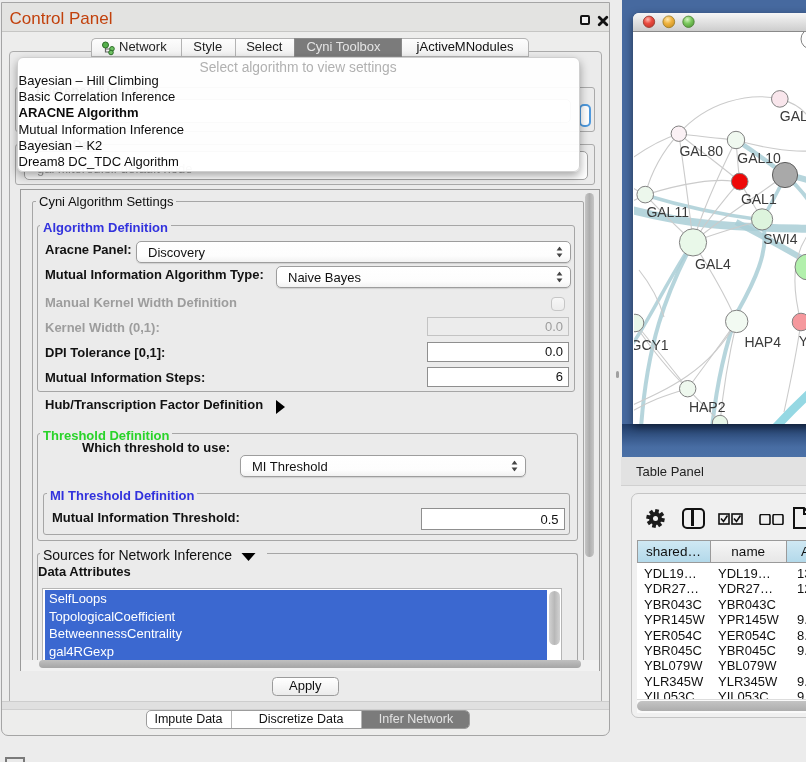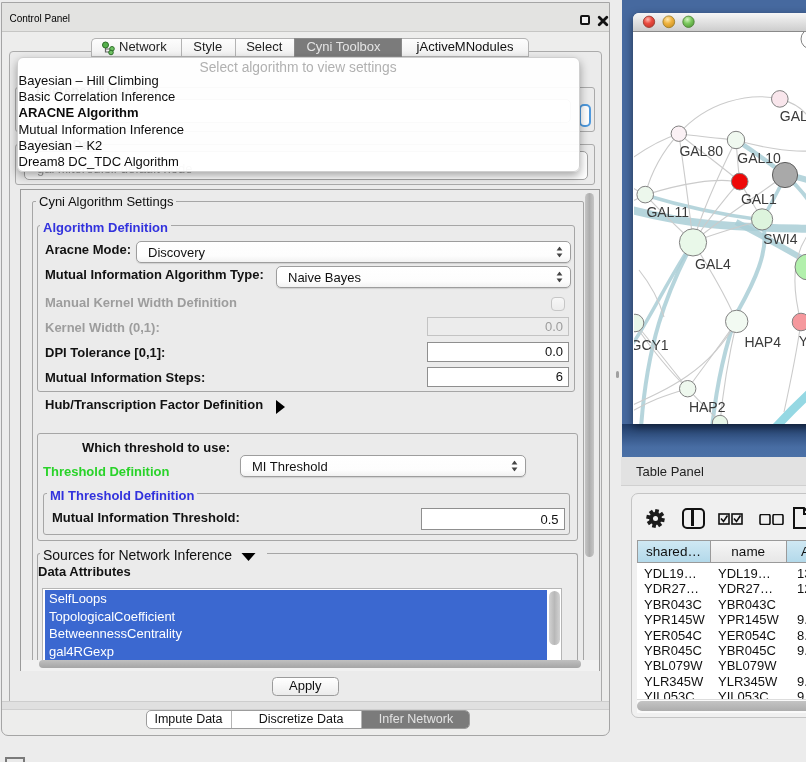--- a/index.html
+++ b/index.html
@@ -16,21 +16,21 @@
 .group { position:absolute; border:1px solid #a6a6a6; border-radius:3px; }
 .gtitle { position:absolute; background:#ebebeb; padding:0 3px; font-size:12.5px; white-space:nowrap; }
 </style>
 </head>
 <body>
 <div id="root">
 
 <div class="abs" style="left:1px; top:2px; width:609px; height:734px; background:#ededec; border:1px solid #a5a5a5; border-radius:0 0 7px 7px;">
 
   <div class="abs" style="left:0; top:0; width:607px; height:29px; background:#e3e3e1; border-bottom:1px solid #c6c6c4;">
-    <div class="abs" style="left:7.5px; top:0; height:29px; line-height:31px; font-size:10px; color:#000000;">Control Panel</div>
+    <div class="abs" style="left:7.5px; top:0; height:29px; line-height:31px; font-size:17px; color:#c2410c;">Control Panel</div>
     <div class="abs" style="left:578px; top:12px; width:10px; height:10px; border:2px solid #141414; border-radius:2px; background:#f2f2f2;"></div>
     <svg class="abs" style="left:595px; top:12px;" width="12" height="12" viewBox="0 0 12 12">
           <path d="M2.2 2.2 L9.8 9.8 M9.8 2.2 L2.2 9.8" stroke="#111" stroke-width="2.8" stroke-linecap="round"></path>
         </svg>
   </div>
 
   <div class="abs" style="left:7px; top:47.5px; width:593px; height:655px; background:#ebebeb; border:1px solid #ababab; border-radius:4px;"></div>
 
   <div id="tabs">
     <div class="abs" style="left:89px; top:35px; width:90px; height:18.5px; background:linear-gradient(#fdfdfd,#f0f0f0); border:1px solid #b3b3b3; border-right:none; border-radius:5px 0 0 0;"></div>
@@ -64,21 +64,21 @@
   <div class="abs" style="left:18px; top:186px; width:580px; height:482px; background:#ebebeb; border:1px solid #9a9a9a; border-bottom:1.5px solid #9a9a9a;"></div>
 
   <div class="abs" style="left:582.5px; top:190px; width:9.5px; height:364px; background:linear-gradient(90deg,#c6c6c6,#adadad 50%,#c6c6c6); border-radius:5px;"></div>
 
   <div class="group" style="left:29.5px; top:197.5px; width:552px; height:464px; border-radius:2px;"></div>
   <div class="gtitle" style="left:34px; top:191px; color:#111; font-size:13px;">Cyni Algorithm Settings</div>
 
   <div class="group" style="left:35px; top:222px; width:538px; height:167px;"></div>
   <div class="gtitle" style="left:38px; top:216.5px; color:#3232dd; font-weight:bold; font-size:13px;">Algorithm Definition</div>
 
-  <div class="lbl" style="left:43px; top:239px;">Aracne Mode:</div>
+  <div class="lbl" style="left:43px; top:239px;">Aracne Panel:</div>
   <div class="combo" style="left:134px; top:238px; width:435px; height:21.5px;">
         <span class="ctext">Discovery</span>
     <svg class="carr" viewBox="0 0 7 11">
           <path d="M3.5 0 L6.4 4 L0.6 4 Z" fill="#444"></path>
           <path d="M3.5 11 L6.4 7 L0.6 7 Z" fill="#444"></path>
         </svg>
       </div>
 
   <div class="lbl" style="left:43px; top:264px;">Mutual Information Algorithm Type:</div>
   <div class="combo" style="left:274px; top:263px; width:295px; height:21.5px;">
@@ -100,21 +100,21 @@
 
   <div class="lbl" style="left:43px; top:366.5px;">Mutual Information Steps:</div>
   <div class="field" style="left:425px; top:364px; width:142px; height:19.5px; line-height:18px;">6</div>
 
   <div class="lbl" style="left:43px; top:394px;">Hub/Transcription Factor Definition</div>
   <svg class="abs" style="left:272px; top:396px;" width="12" height="16" viewBox="0 0 12 16">
         <path d="M2 1 L11 8 L2 15 Z" fill="#000"></path>
       </svg>
 
   <div class="group" style="left:35px; top:429.5px; width:541px; height:108.5px;"></div>
-  <div class="gtitle" style="left:38px; top:424.5px; color:#29d329; font-weight:bold; font-size:13px;margin-top:36px;">Threshold Definition</div>
+  <div class="gtitle" style="left:38px; top:424.5px; color:#29d329; font-weight:bold; font-size:13px;">Threshold Definition</div>
 
   <div class="lbl" style="left:80px; top:437px;">Which threshold to use:</div>
   <div class="combo" style="left:238px; top:451.5px; width:286px; height:22px;">
         <span class="ctext">MI Threshold</span>
     <svg class="carr" viewBox="0 0 7 11">
           <path d="M3.5 0 L6.4 4 L0.6 4 Z" fill="#444"></path>
           <path d="M3.5 11 L6.4 7 L0.6 7 Z" fill="#444"></path>
         </svg>
       </div>
 

